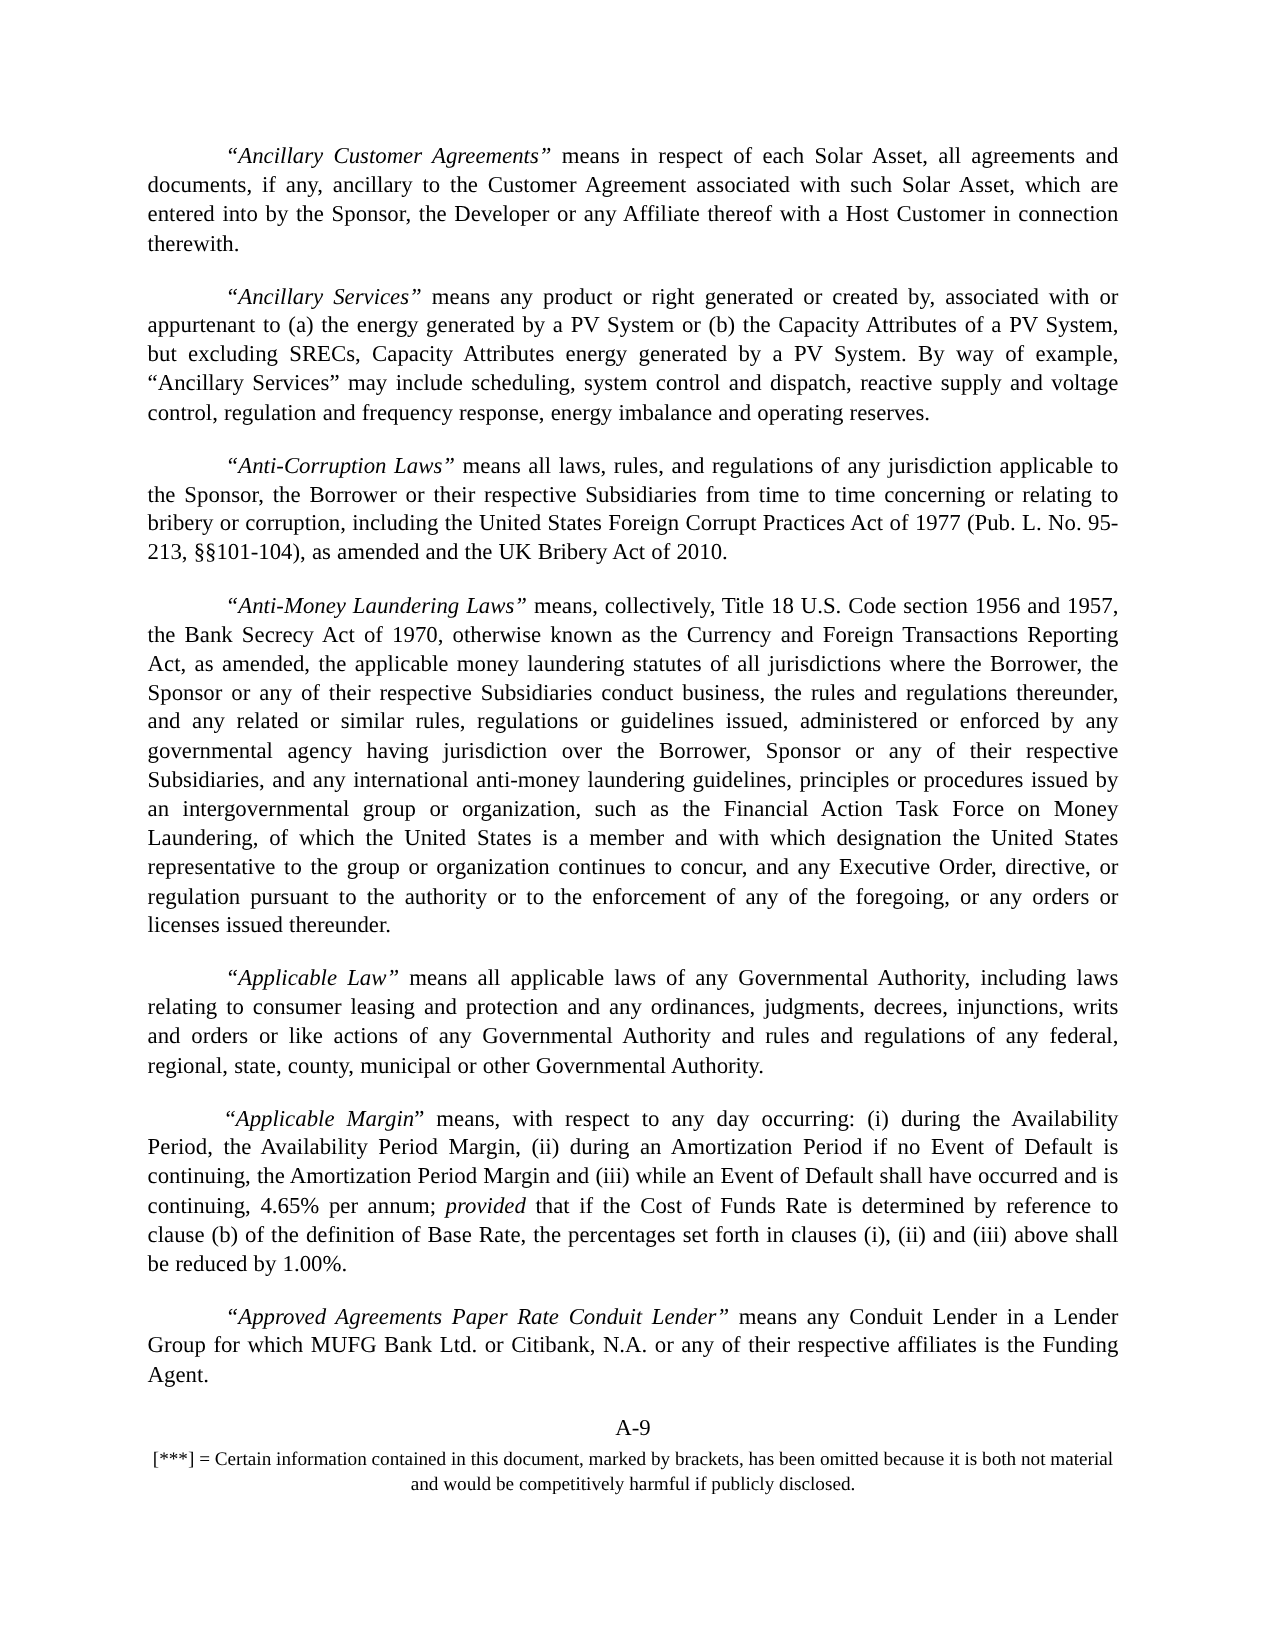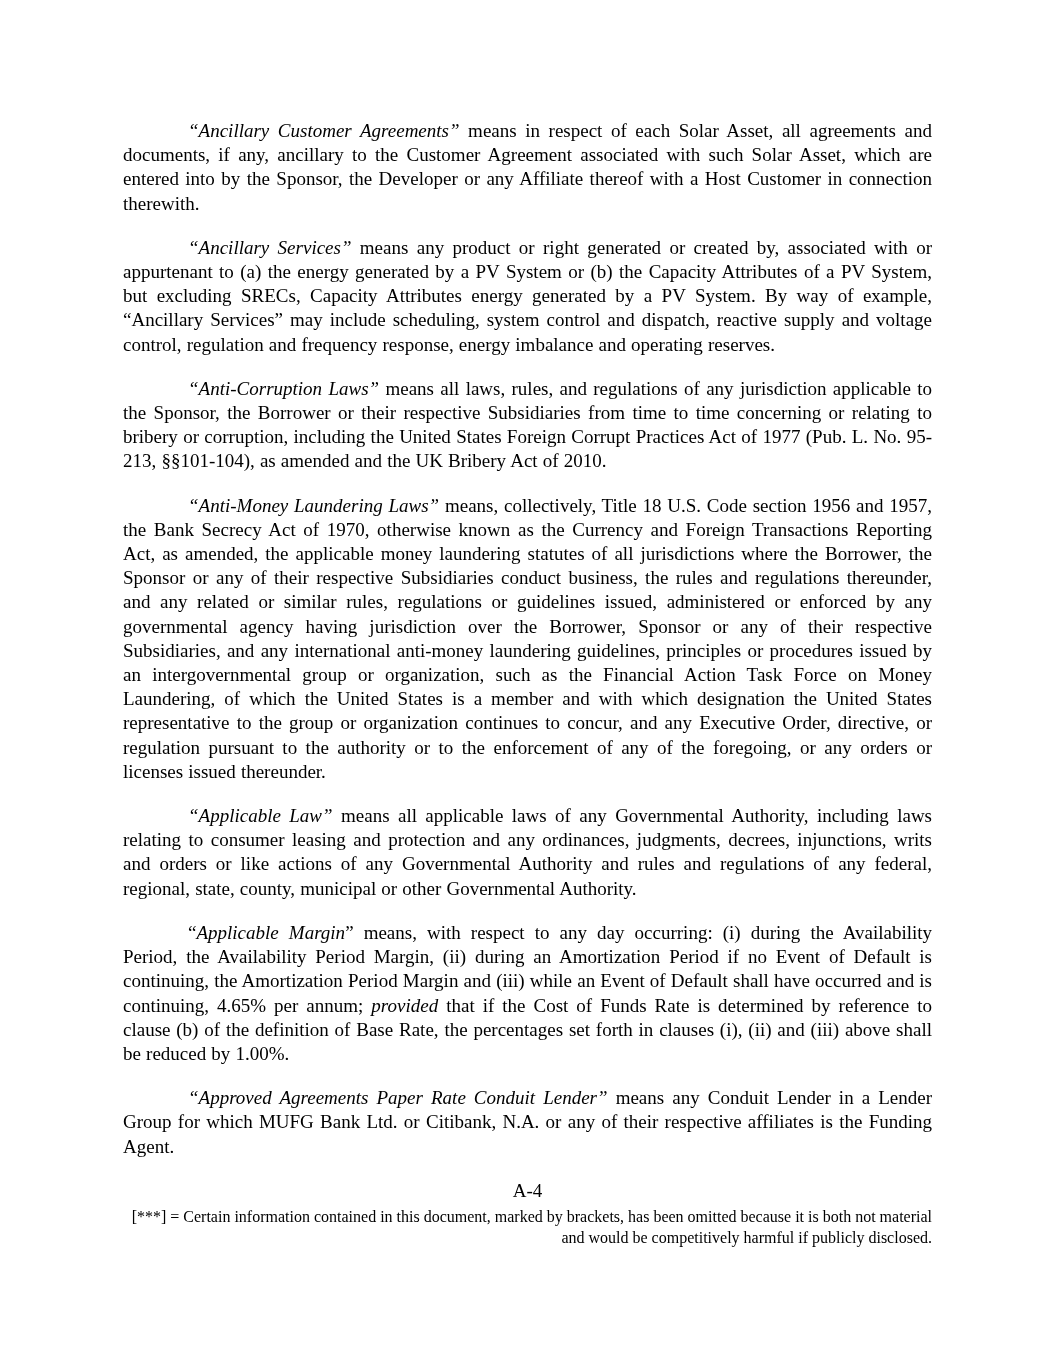--- a/index.html
+++ b/index.html
@@ -35,21 +35,21 @@
   .page-number {
     text-align: center;
     font-size: 19px;
     line-height: 24px;
     margin: 0;
   }
   .footnote {
     margin-top: 3px;
     font-size: 16px;
     line-height: 21px;
-    text-align: right;
+    text-align: center;
   }
 </style>
 </head>
 <body>
 
 <div class="page">
 
   <div>
 
     <p class="def"><em class="term"><span>“</span><span>Ancillary Customer Agreements</span><span>”</span></em><span> means in respect of each Solar Asset, all agreements and documents, if any, ancillary to the Customer Agreement associated with such Solar Asset, which are entered into by the Sponsor, the Developer or any Affiliate thereof with a Host Customer in connection therewith.</span></p>
@@ -62,17 +62,17 @@
 
     <p class="def"><em class="term"><span>“</span><span>Applicable Law</span><span>”</span></em><span> means all applicable laws of any Governmental Authority, including laws relating to consumer leasing and protection and any ordinances, judgments, decrees, injunctions, writs and orders or like actions of any Governmental Authority and rules and regulations of any federal, regional, state, county, municipal or other Governmental Authority.</span></p>
 
     <p class="def"><span>“</span><em class="term">Applicable Margin</em><span>”</span><span> means, with respect to any day occurring: (i) during the Availability Period, the Availability Period Margin, (ii) during an Amortization Period if no Event of Default is continuing, the Amortization Period Margin and (iii) while an Event of Default shall have occurred and is continuing, 4.65% per annum; </span><em class="inline-italic">provided</em><span> that if the Cost of Funds Rate is determined by reference to clause (b) of the definition of Base Rate, the percentages set forth in clauses (i), (ii) and (iii) above shall be reduced by 1.00%.</span></p>
 
     <p class="def"><em class="term"><span>“</span><span>Approved Agreements Paper Rate Conduit Lender</span><span>”</span></em><span> means any Conduit Lender in a Lender Group for which MUFG Bank Ltd. or Citibank, N.A. or any of their respective affiliates is the Funding Agent.</span></p>
 
   </div>
 
   <div class="footer">
-    <div class="page-number">A-4</div>
+    <div class="page-number">A-9</div>
     <div class="footnote">[***] = Certain information contained in this document, marked by brackets, has been omitted because it is both not material and would be competitively harmful if publicly disclosed.</div>
   </div>
 
 </div>
 
 </body></html>

